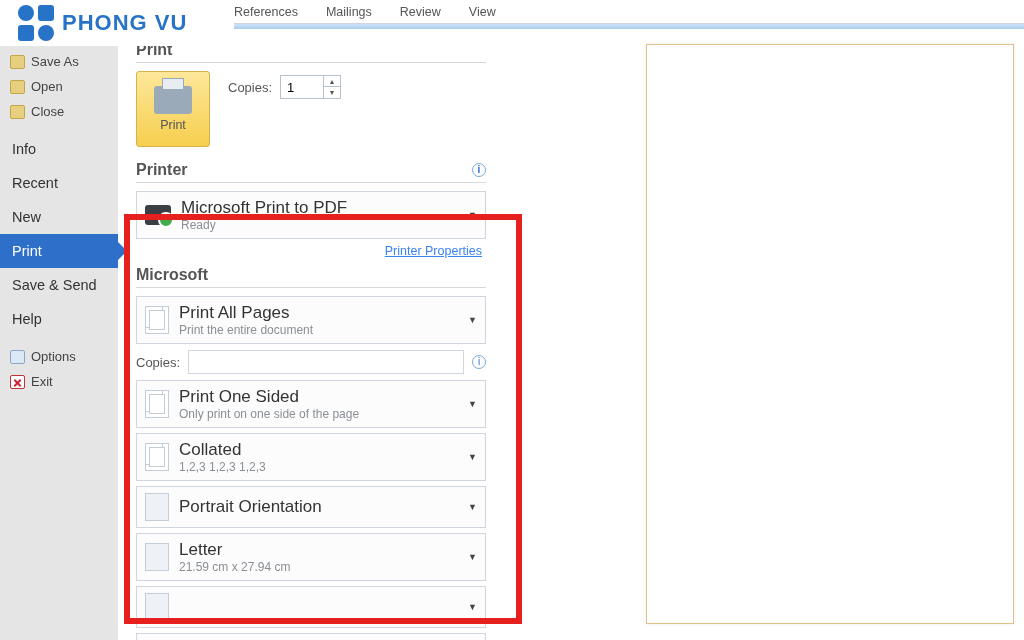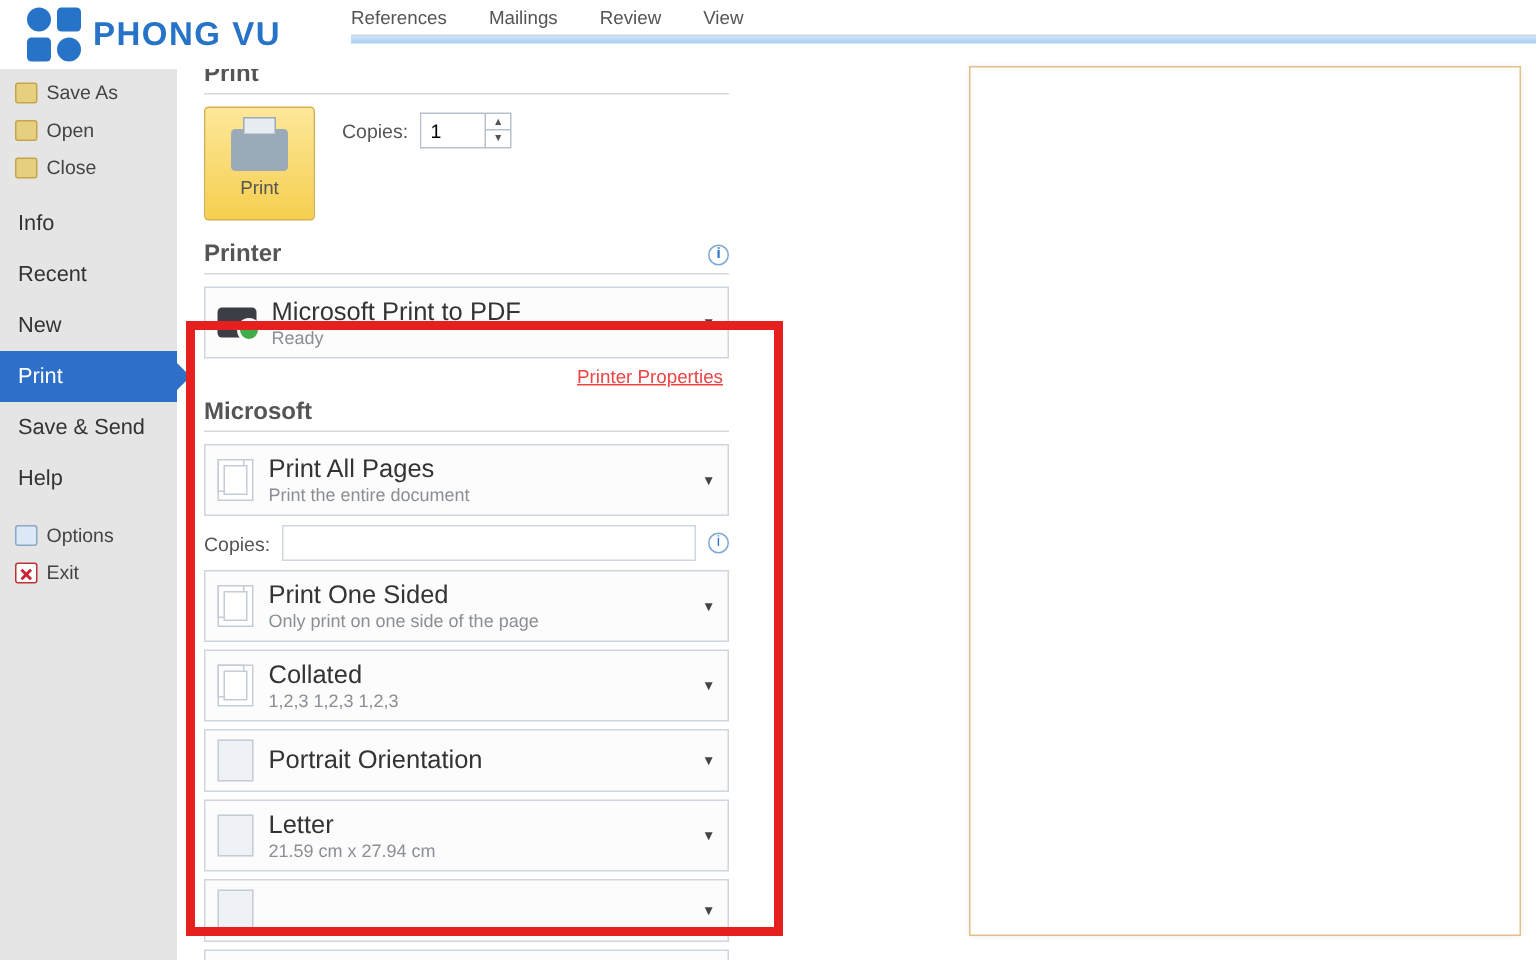--- a/index.html
+++ b/index.html
@@ -58,21 +58,21 @@
 .dd-text .t2{ font-size:12px; color:#8a8f95;}
 
 .printer-ico{ width:26px; height:20px; background:#3b3f45; border-radius:3px; position:relative; flex-shrink:0;}
 .printer-ico::after{ content:""; position:absolute; right:-3px; bottom:-3px; width:12px; height:12px; background:#3fae4a; border:2px solid #fff; border-radius:50%;}
 
 .pages-row{ display:flex; align-items:center; gap:8px; margin:6px 0;}
 .pages-row label{ font-size:13px; color:#555;}
 .pages-row input{ flex:1; height:24px; border:1px solid #cfd6e0; padding:0 6px; font-size:13px;}
 .pages-row .info-dot{ width:14px; height:14px; border:1px solid #7aa9d6; border-radius:50%; color:#2e6fc9; font-size:10px; line-height:12px; text-align:center;}
 
-.linkish{ color:#ef4444; font-size:12.5px; text-decoration:underline; text-align:right; margin:4px 4px 8px 0;}
+.linkish{ color:#3b82f6; font-size:12.5px; text-decoration:underline; text-align:right; margin:4px 4px 8px 0;}
 
 
 .redbox{ position:absolute; top:214px; left:124px; width:398px; height:410px; border:6px solid #e61f1f; z-index:30; pointer-events:none;}
 
 
 .preview{ position:absolute; top:44px; right:10px; width:368px; height:580px; border:1px solid #e1c08a; background:#fff; box-shadow:0 0 4px rgba(0,0,0,.08);}
 </style>
 </head>
 <body>
 

